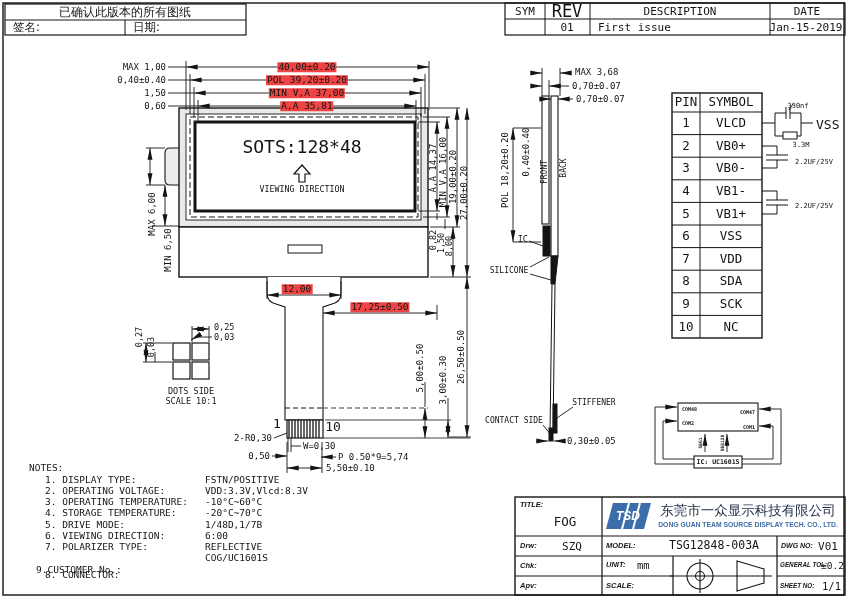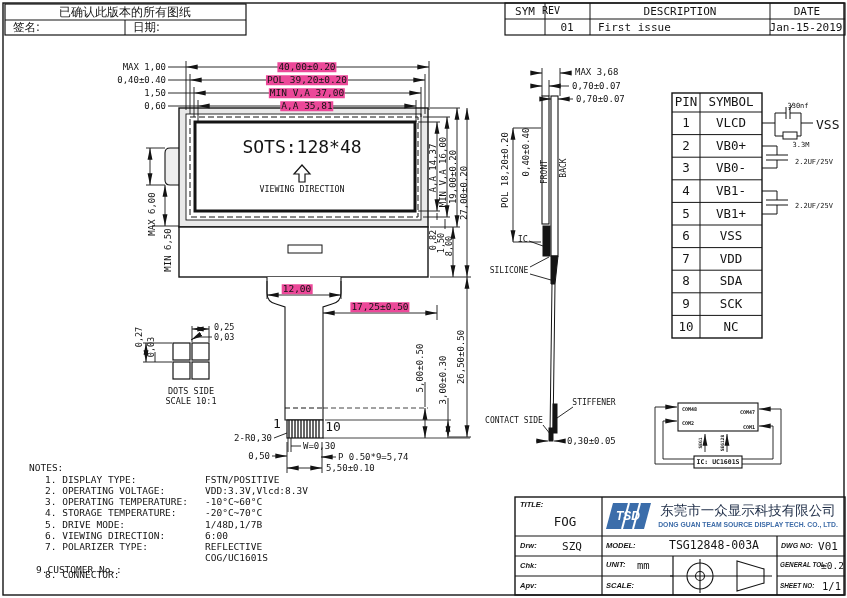--- a/index.html
+++ b/index.html
@@ -4,21 +4,21 @@
 <style>
   html,body{margin:0;padding:0;background:#fff;}
   #sheet{position:relative;width:847px;height:598px;background:#fff;overflow:hidden;
          font-family:"DejaVu Sans Mono","Liberation Mono",monospace;color:#141414;}
   #linework{position:absolute;left:0;top:0;}
   .lbl{position:absolute;font:9.5px "DejaVu Sans Mono",monospace;color:#141414;
        white-space:nowrap;line-height:1;transform:translate(-50%,-50%);}
   .la{transform:translate(0,-50%);}
   .ra{transform:translate(-100%,-50%);}
   .v{transform:translate(-50%,-50%) rotate(-90deg);}
-  .bg{background:#ec4899;padding:0 1px;}
+  .bg{background:#ef4444;padding:0 1px;}
   .cn{font-family:"DejaVu Sans","Liberation Sans",sans-serif;}
   .it{font-family:"Liberation Sans",sans-serif;font-style:italic;font-weight:bold;}
   .sans{font-family:"Liberation Sans",sans-serif;}
   .blue{color:#3e6ca8;}
 </style>
 </head>
 <body>
 
 <div id="sheet">
 
@@ -267,21 +267,21 @@
       <line x1="633" y1="529" x2="640" y2="503" stroke="#fff" stroke-width="2"></line>
     </g>
   </g>
 </svg>
 
 <div class="lbl cn" style="left:125px;top:12px;font-size:12px;">已确认此版本的所有图纸</div>
 <div class="lbl cn la" style="left:13px;top:28px;font-size:11.5px;">签名:</div>
 <div class="lbl cn la" style="left:133px;top:28px;font-size:11.5px;">日期:</div>
 
 <div class="lbl" style="left:525px;top:11px;font-size:11px;">SYM</div>
-<div class="lbl" style="left:551px;top:11px;font-size:10px;">REV</div>
+<div class="lbl" style="left:567px;top:11px;font-size:17px;">REV</div>
 <div class="lbl" style="left:680px;top:11px;font-size:11px;">DESCRIPTION</div>
 <div class="lbl" style="left:807px;top:11px;font-size:11px;">DATE</div>
 <div class="lbl" style="left:525px;top:27px;font-size:11px;"></div>
 <div class="lbl" style="left:567px;top:27px;font-size:11px;">01</div>
 <div class="lbl la" style="left:598px;top:27px;font-size:11px;">First issue</div>
 <div class="lbl" style="left:806px;top:27px;font-size:11px;">Jan-15-2019</div>
 
 <div class="lbl" style="left:302px;top:147px;font-size:18px;">SOTS:128*48</div>
 <div class="lbl" style="left:302px;top:189px;font-size:8.3px;">VIEWING DIRECTION</div>
 

